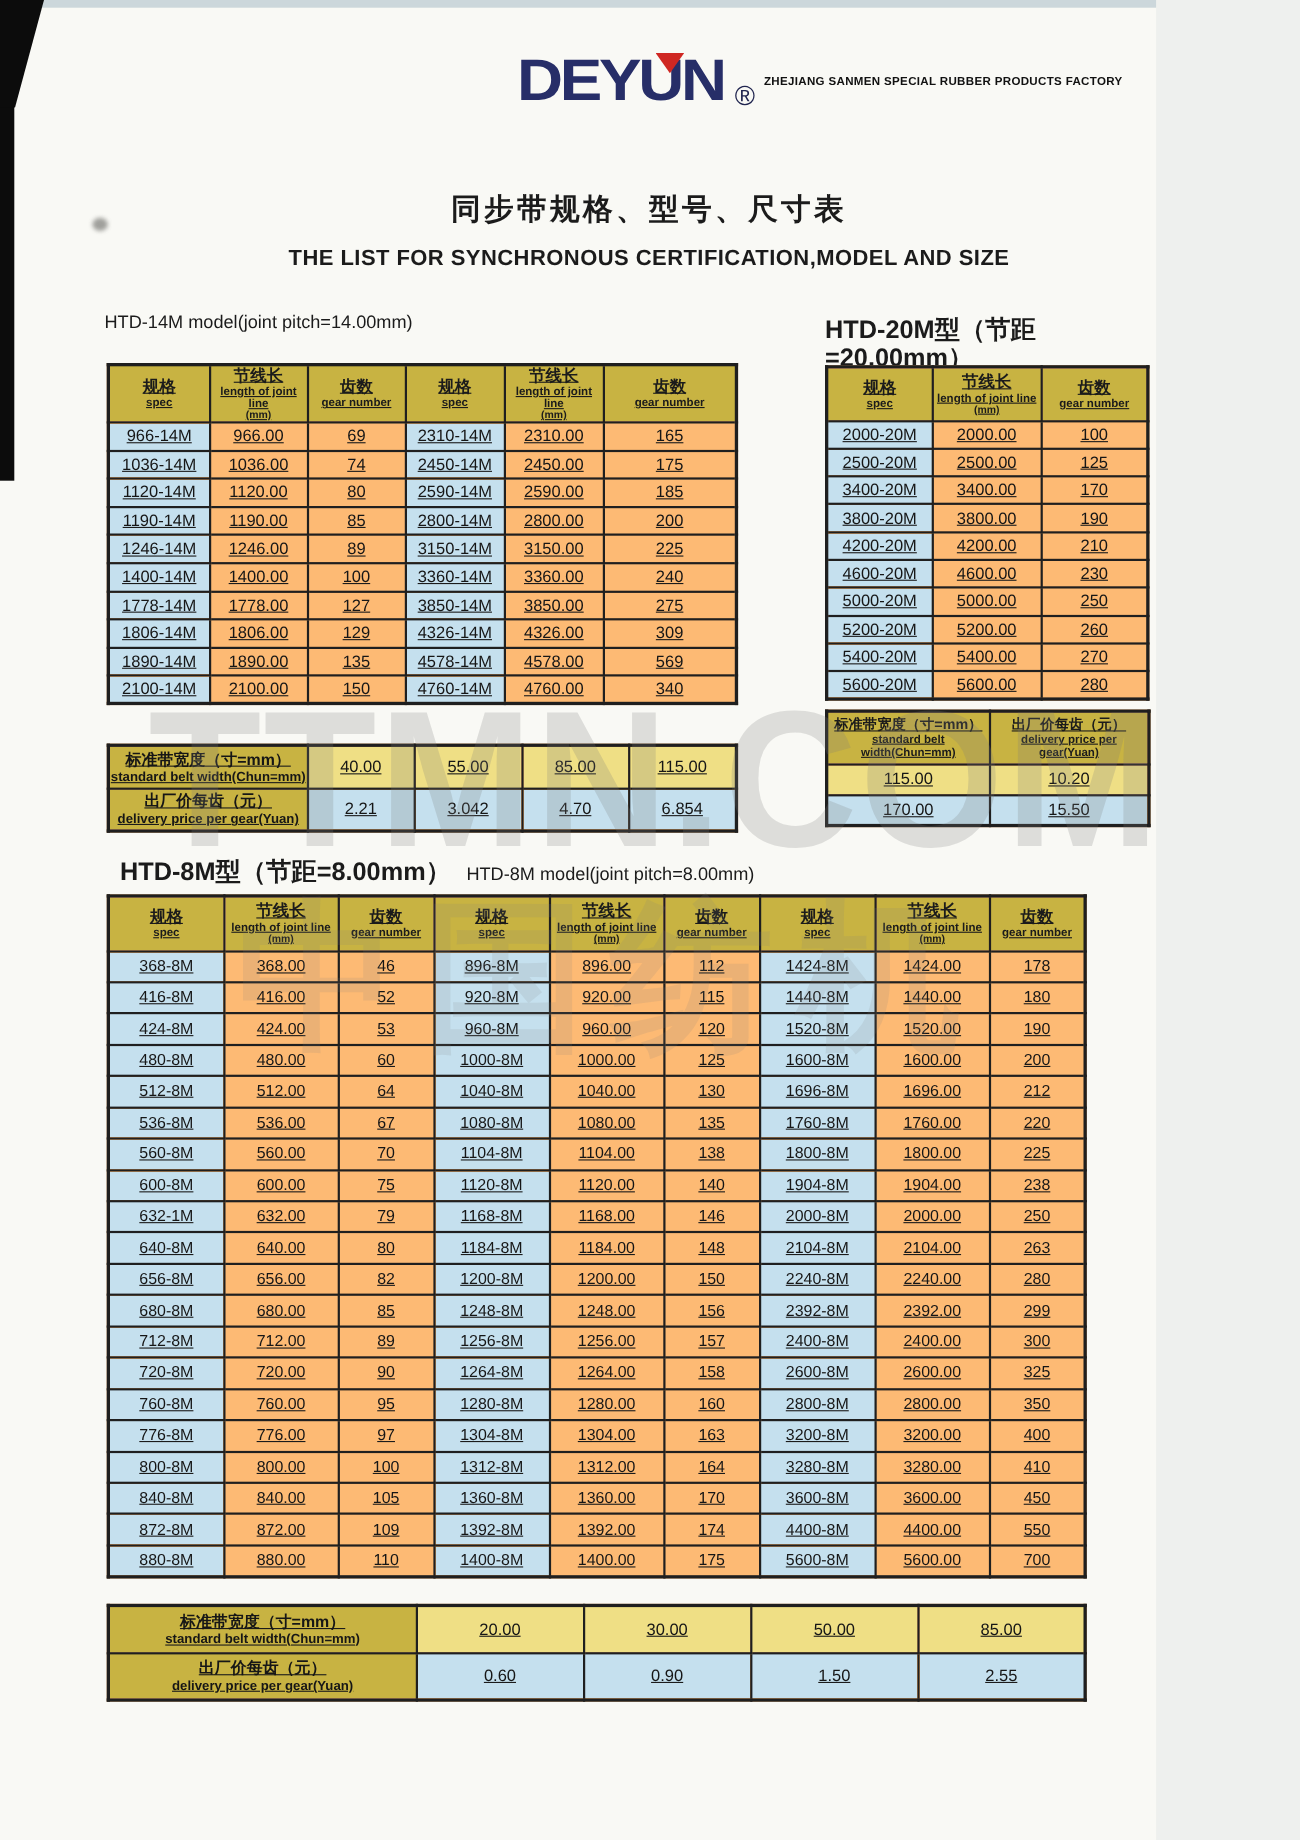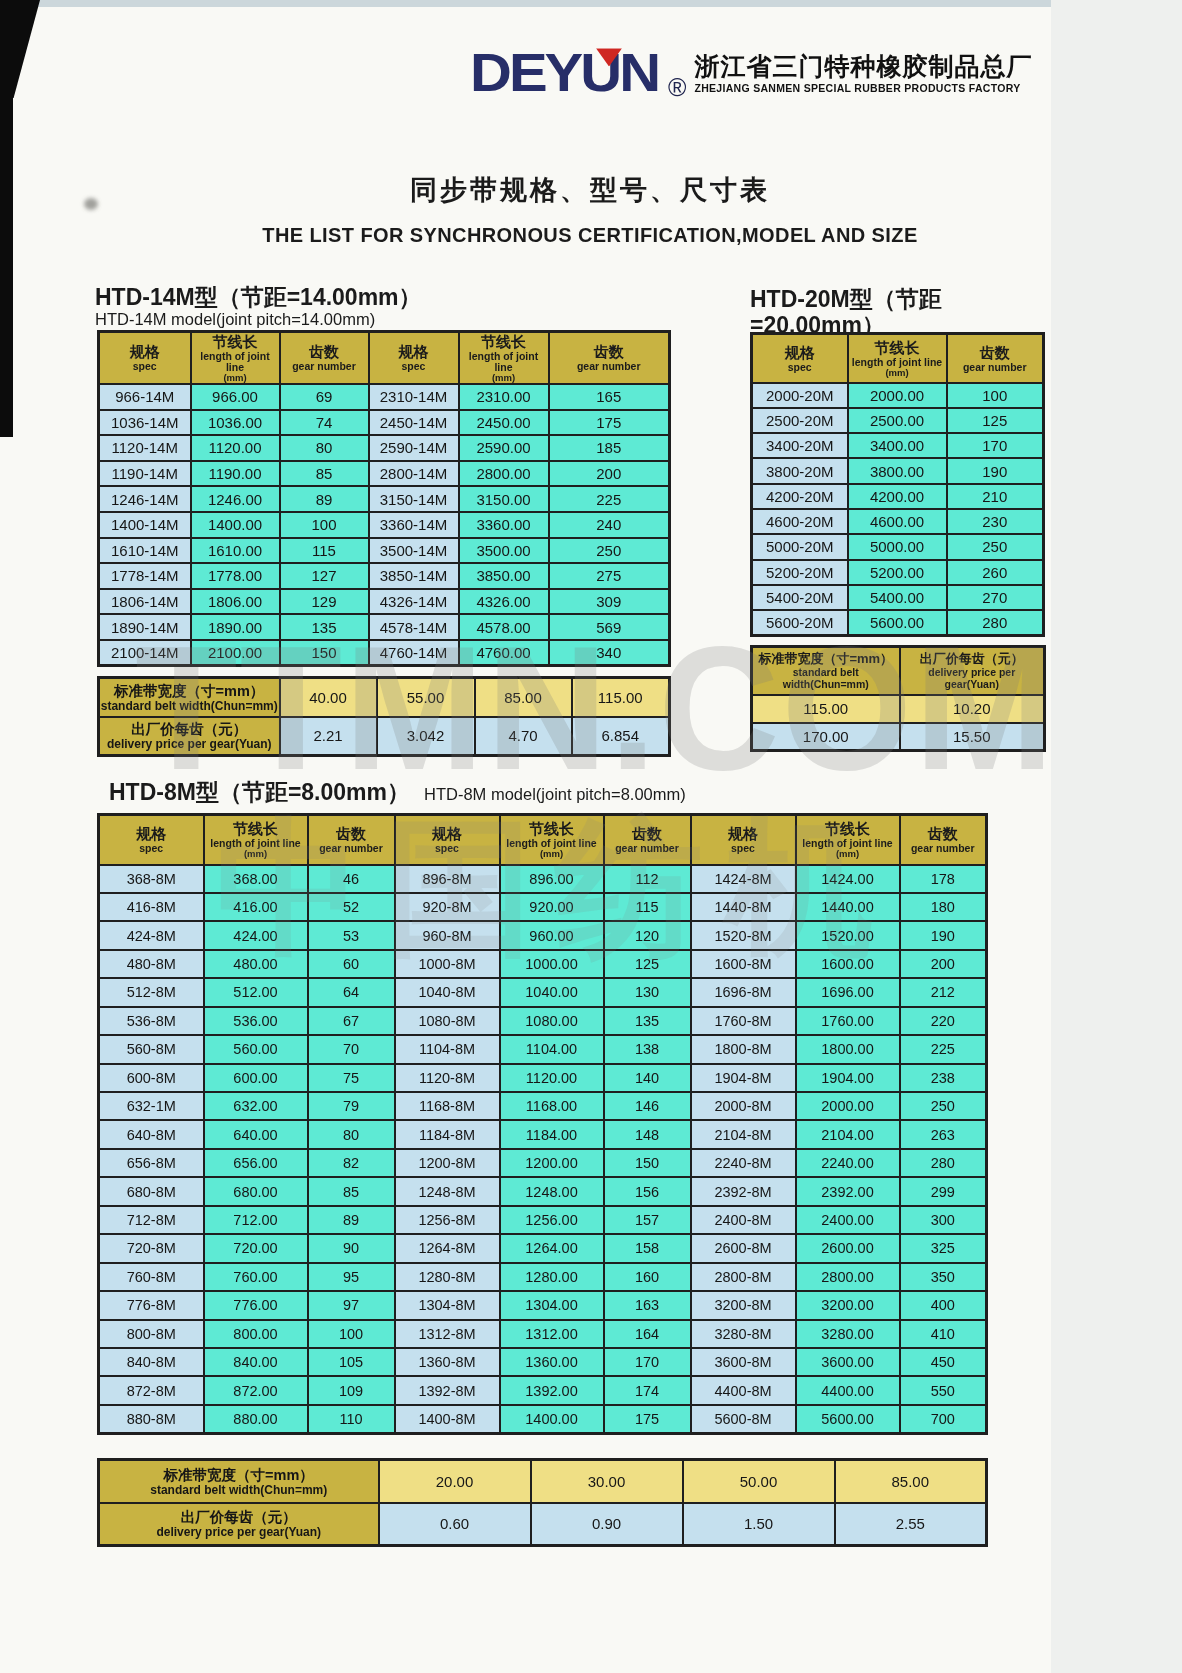--- a/index.html
+++ b/index.html
@@ -42,21 +42,21 @@
   .sec-head{position:absolute;line-height:1.15;}
   .sec-head .cn{font-size:23px;font-weight:700;}
   .sec-head .en{font-size:16.5px;font-weight:400;}
   #head14{left:95px;top:284px;}
   #head20{left:750px;top:286px;}
   #head8{left:109px;top:779px;white-space:nowrap;}
   #head8 .cn{display:inline;}
   #head8 .en{display:inline;margin-left:14px;}
 
   
-  table{border-collapse:collapse;table-layout:fixed;position:absolute;background:#5eead4;}
+  table{border-collapse:collapse;table-layout:fixed;position:absolute;background:#fdba74;text-decoration:underline;}
   td,th{border:2px solid #1f1f1f;text-align:center;vertical-align:middle;
     overflow:hidden;padding:0;}
   table{border:3px solid #1f1f1f;}
   th{background:#c8b342;font-weight:700;}
   th .cn{font-size:15px;display:block;line-height:1.2;}
   th .en{font-size:10.5px;display:block;line-height:1.05;font-weight:700;}
   th .unit{font-size:9.5px;display:block;line-height:1.05;font-weight:700;}
   td{font-size:15px;color:#161616;}
 
   #table14{left:97px;top:330px;width:571px;}
@@ -123,32 +123,30 @@
   <div class="corner-wedge"></div>
   <div class="smudge"></div>
 
   <div class="header">
     <div class="logo">
       <span>DEYUN</span>
       <span class="tri"></span>
     </div>
     <div class="rmark">®</div>
     <div class="company">
-      <span class="cn">浙江省三门特种橡胶制品总厂</span>
       <span class="en">ZHEJIANG SANMEN SPECIAL RUBBER PRODUCTS FACTORY</span>
     </div>
   </div>
 
   <div class="main-title">
     <div class="cn">同步带规格、型号、尺寸表</div>
     <div class="en">THE LIST FOR SYNCHRONOUS CERTIFICATION,MODEL AND SIZE</div>
   </div>
 
   <div class="sec-head" id="head14">
-    <div class="cn">HTD-14M型（节距=14.00mm）</div>
     <div class="en">HTD-14M model(joint pitch=14.00mm)</div>
   </div>
 
   <div class="sec-head" id="head20">
     <div class="cn">HTD-20M型（节距=20.00mm）</div>
     <div class="en">HTD-20M model(joint pitch=20.00mm)</div>
   </div>
 
   <div class="sec-head" id="head8">
     <span class="cn">HTD-8M型（节距=8.00mm）</span><span class="en">HTD-8M model(joint pitch=8.00mm)</span>
@@ -234,28 +232,20 @@
           <td>3150.00</td>
           <td>225</td>
         </tr>
         <tr>
           <td>1400-14M</td>
           <td>1400.00</td>
           <td>100</td>
           <td>3360-14M</td>
           <td>3360.00</td>
           <td>240</td>
-        </tr>
-        <tr>
-          <td>1610-14M</td>
-          <td>1610.00</td>
-          <td>115</td>
-          <td>3500-14M</td>
-          <td>3500.00</td>
-          <td>250</td>
         </tr>
         <tr>
           <td>1778-14M</td>
           <td>1778.00</td>
           <td>127</td>
           <td>3850-14M</td>
           <td>3850.00</td>
           <td>275</td>
         </tr>
         <tr>

